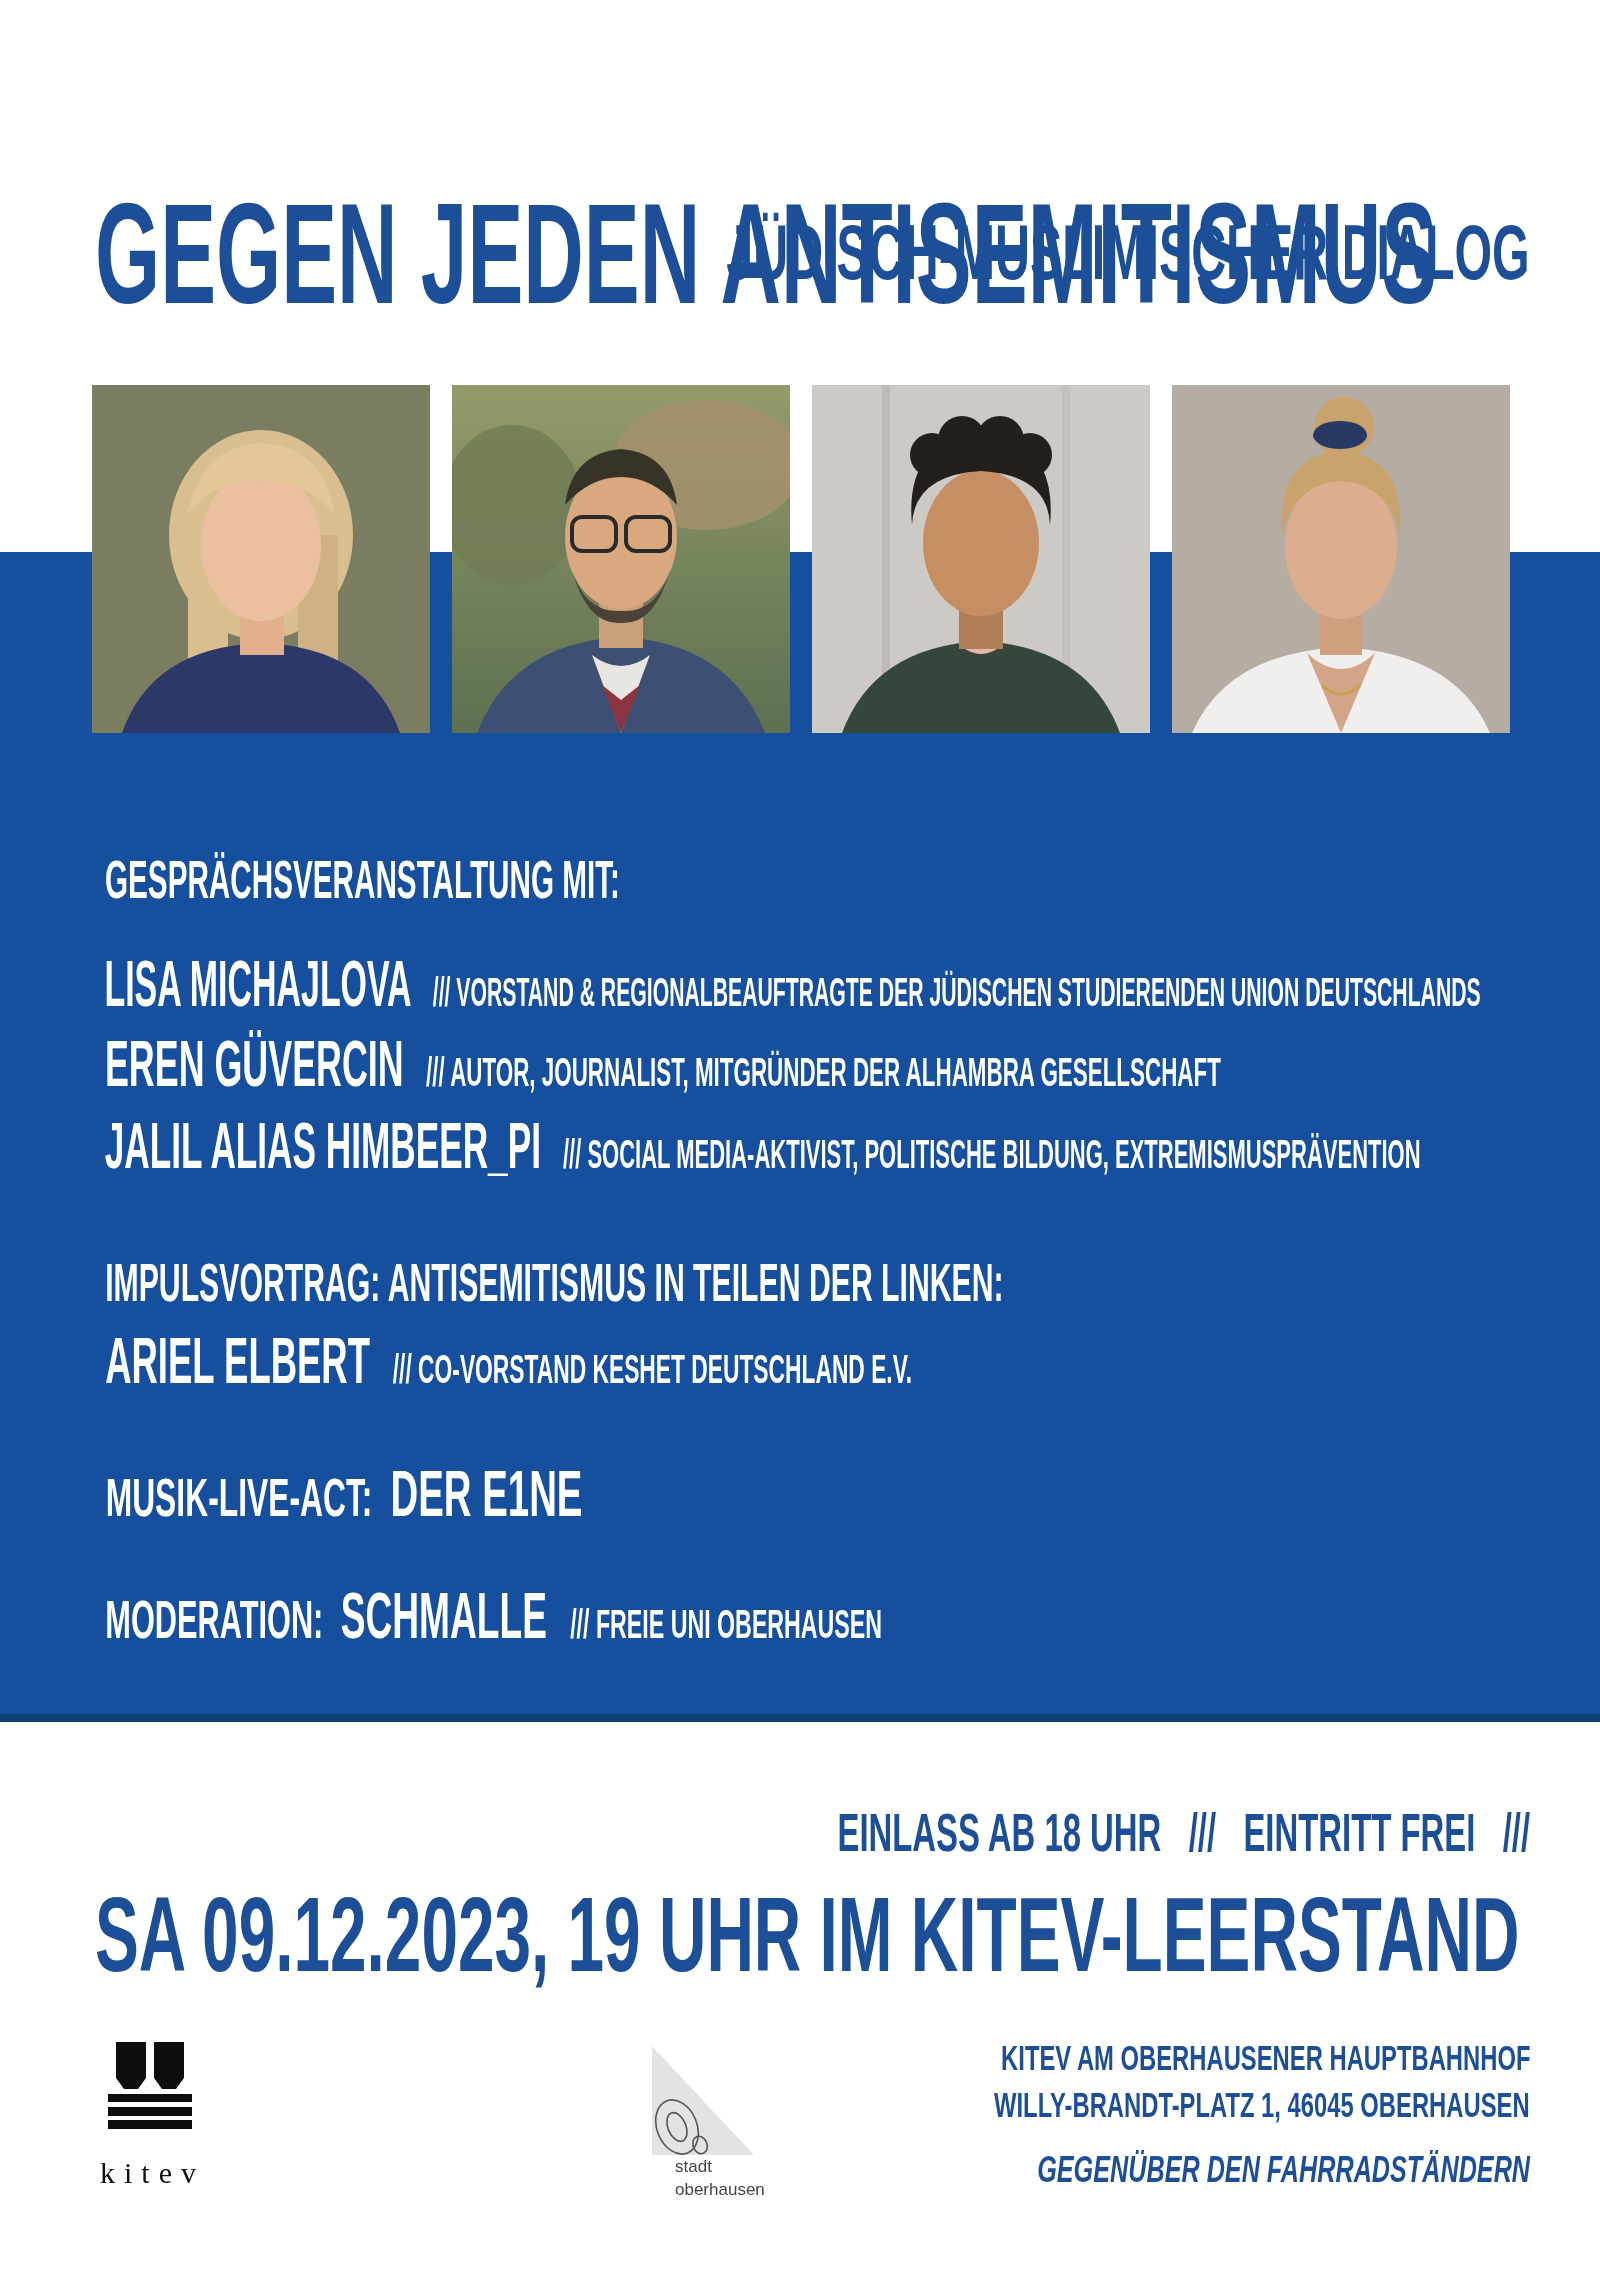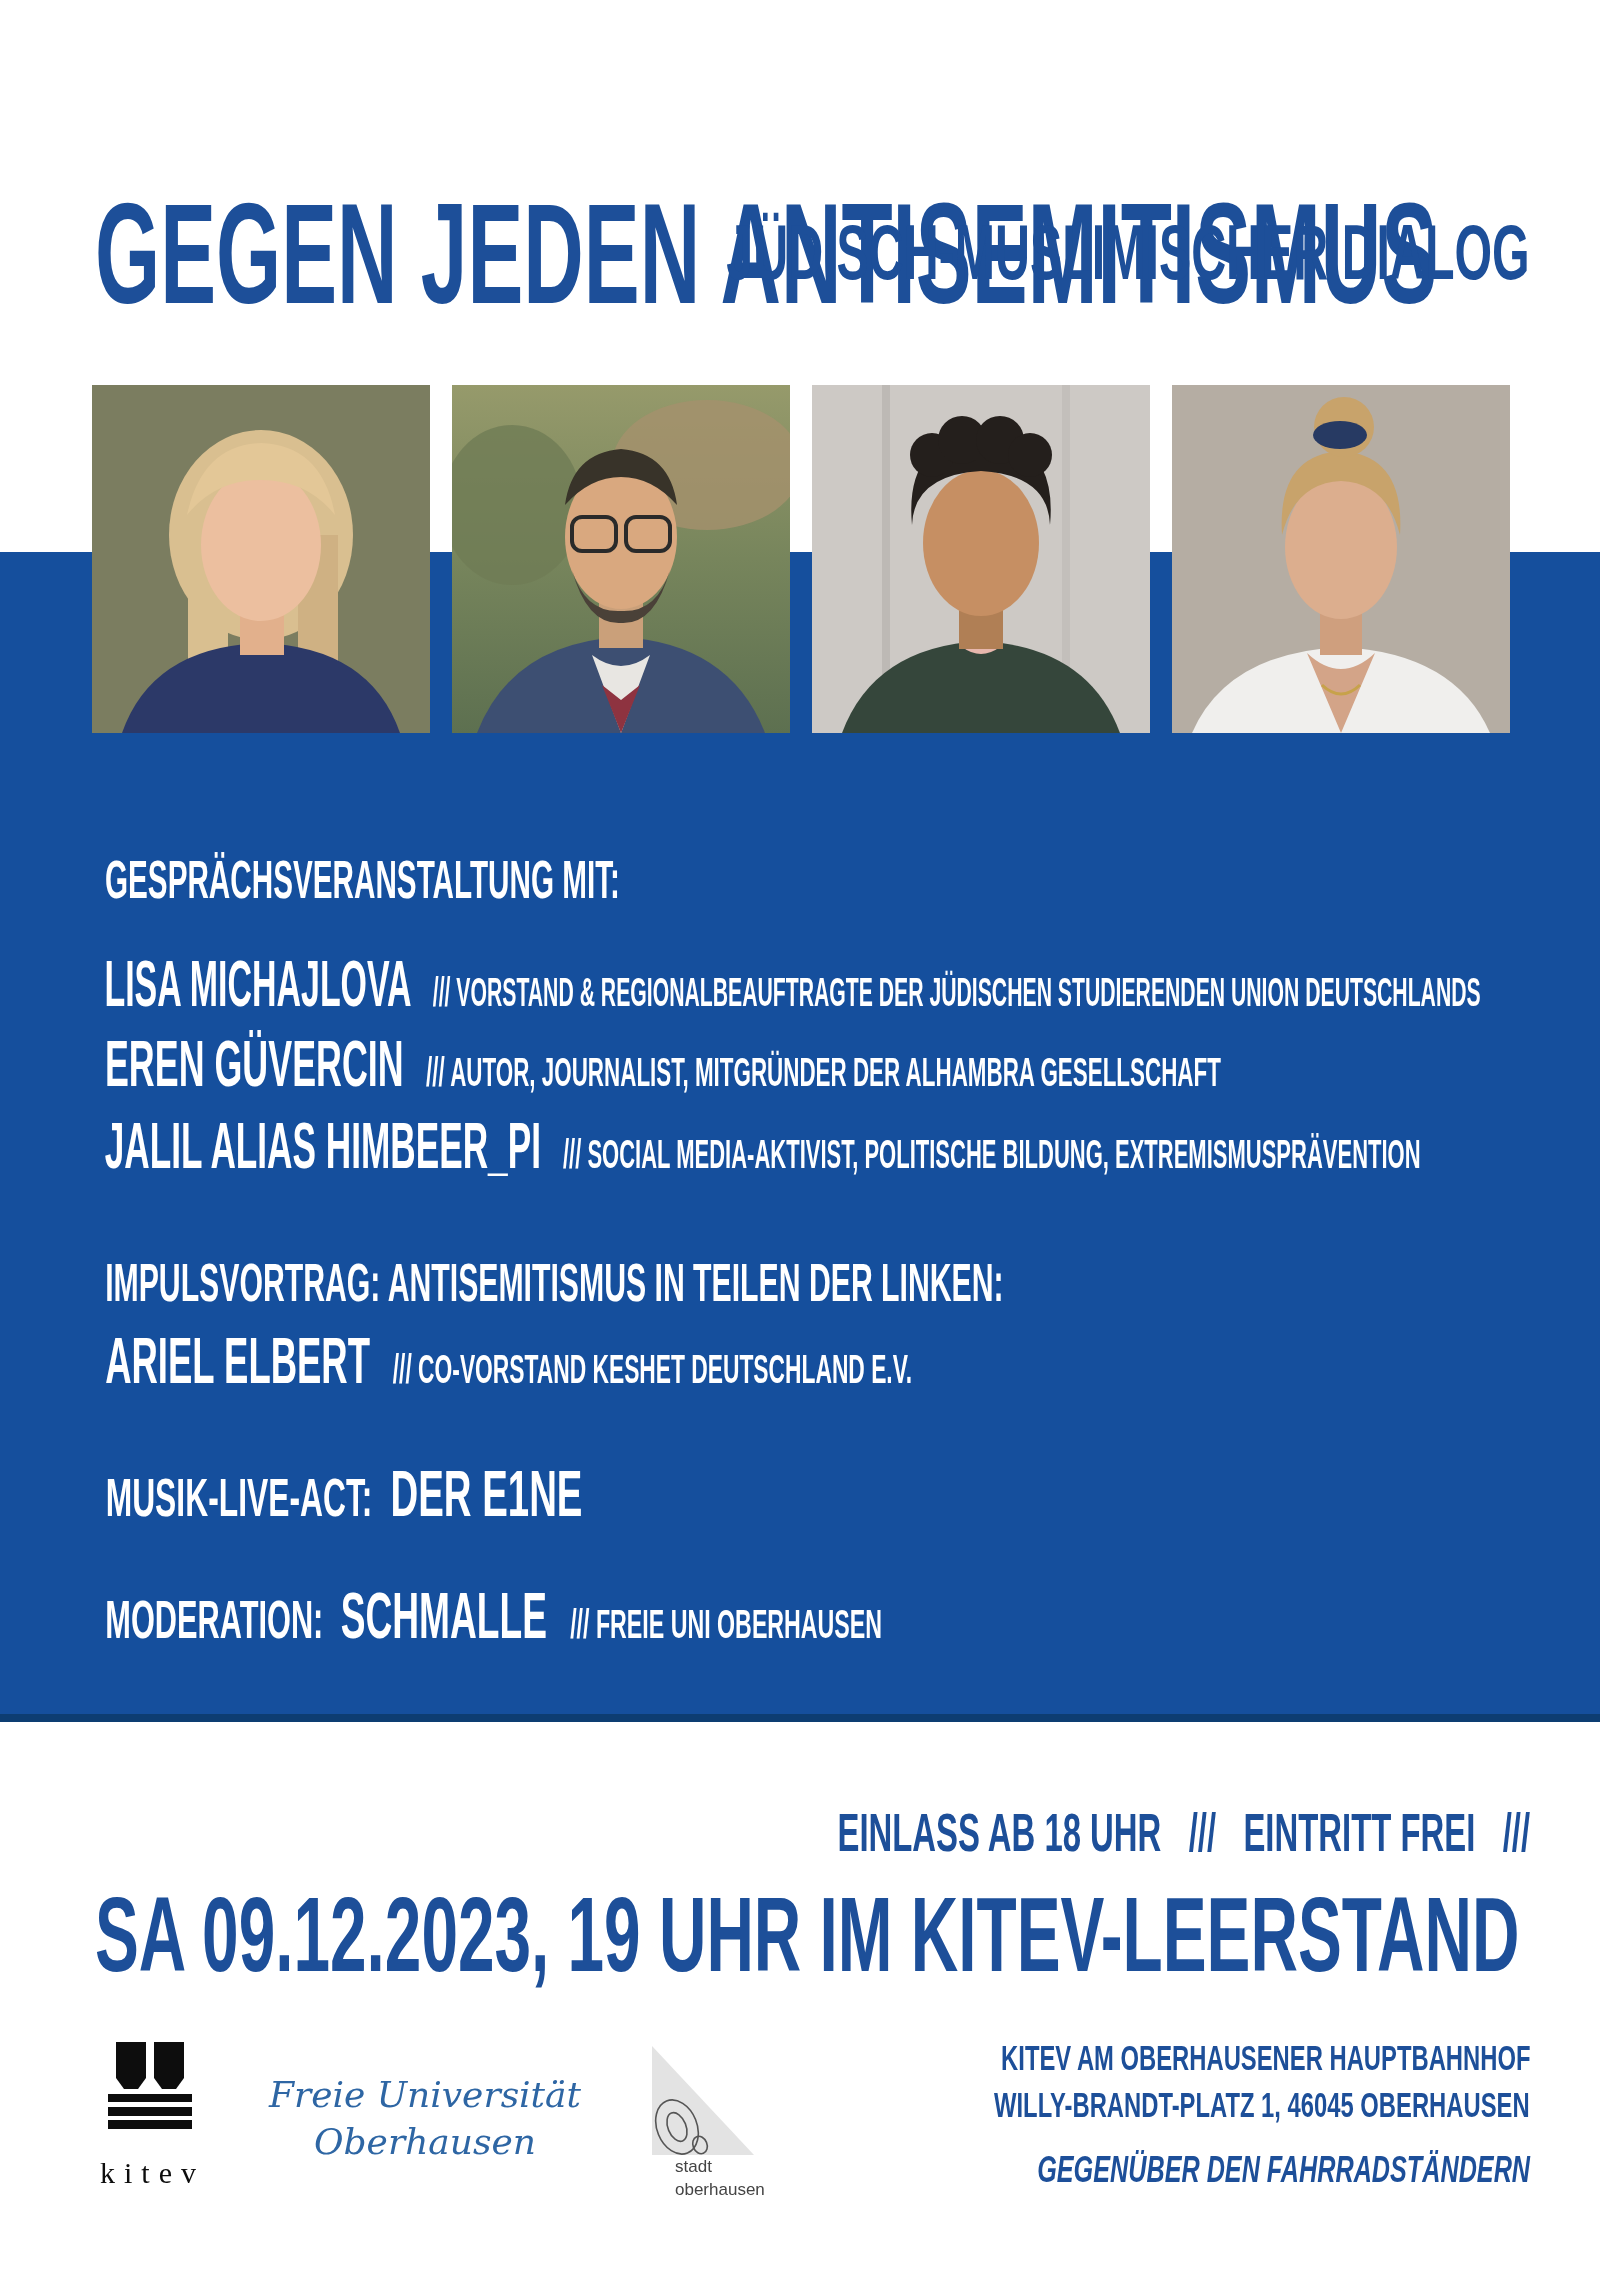--- a/index.html
+++ b/index.html
@@ -151,24 +151,20 @@
 
   <svg class="abs" style="left:108px;top:2042px;" width="88" height="88" viewBox="0 0 88 88">
     <polygon points="8,0 38,0 38,36 30,47 16,47 8,36" fill="#0d0d0d"></polygon>
     <polygon points="46,0 76,0 76,36 68,47 54,47 46,36" fill="#0d0d0d"></polygon>
     <rect x="0" y="52" width="84" height="8" fill="#0d0d0d"></rect>
     <rect x="0" y="65" width="84" height="9" fill="#0d0d0d"></rect>
     <rect x="0" y="78" width="84" height="9" fill="#0d0d0d"></rect>
   </svg>
   <div class="abs kitev-word">kitev</div>
 
-  <div class="abs fuo">
-    <div>Freie Universität</div>
-    <div>Oberhausen</div>
-  </div>
 
   <svg class="abs" style="left:650px;top:2044px;" width="110" height="112" viewBox="0 0 110 112">
     <polygon points="2,2 2,111 104,111" fill="#e3e3e3"></polygon>
     <g stroke="#555" fill="none" stroke-width="1.6">
       <ellipse cx="27" cy="83" rx="20" ry="28" transform="rotate(-22 27 83)"></ellipse>
       <ellipse cx="27" cy="83" rx="9" ry="15" transform="rotate(-22 27 83)"></ellipse>
       <ellipse cx="50" cy="101" rx="7" ry="9" transform="rotate(-22 50 101)"></ellipse>
     </g>
   </svg>
   <div class="abs stadt-text">

